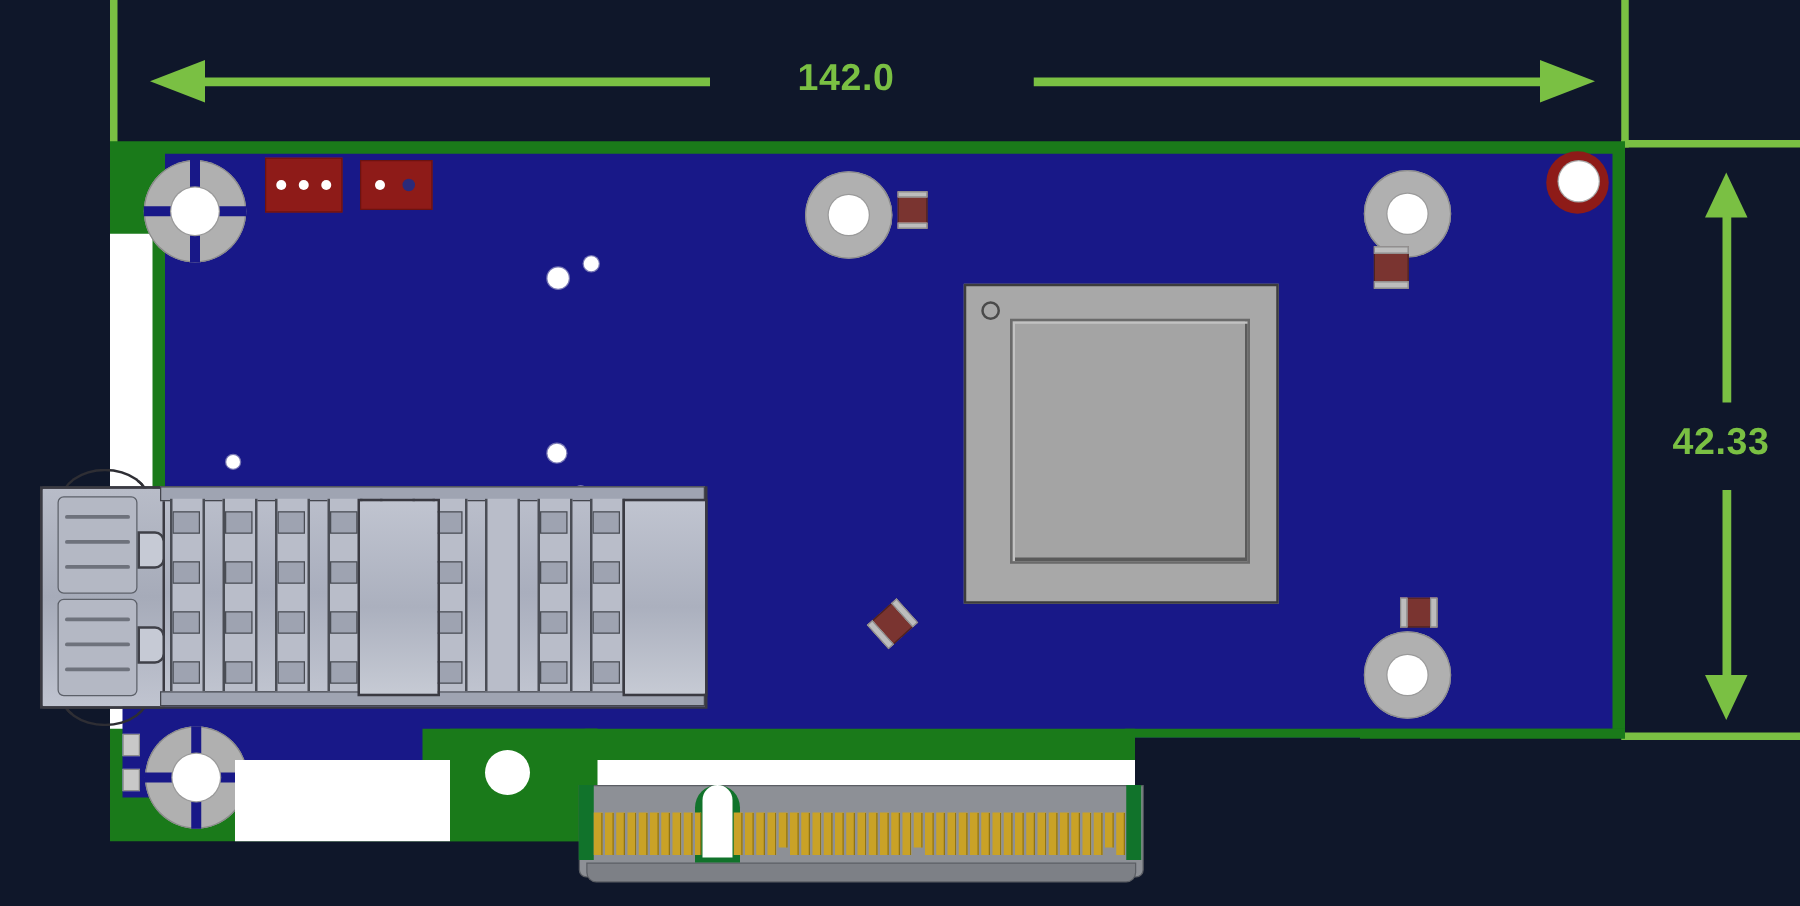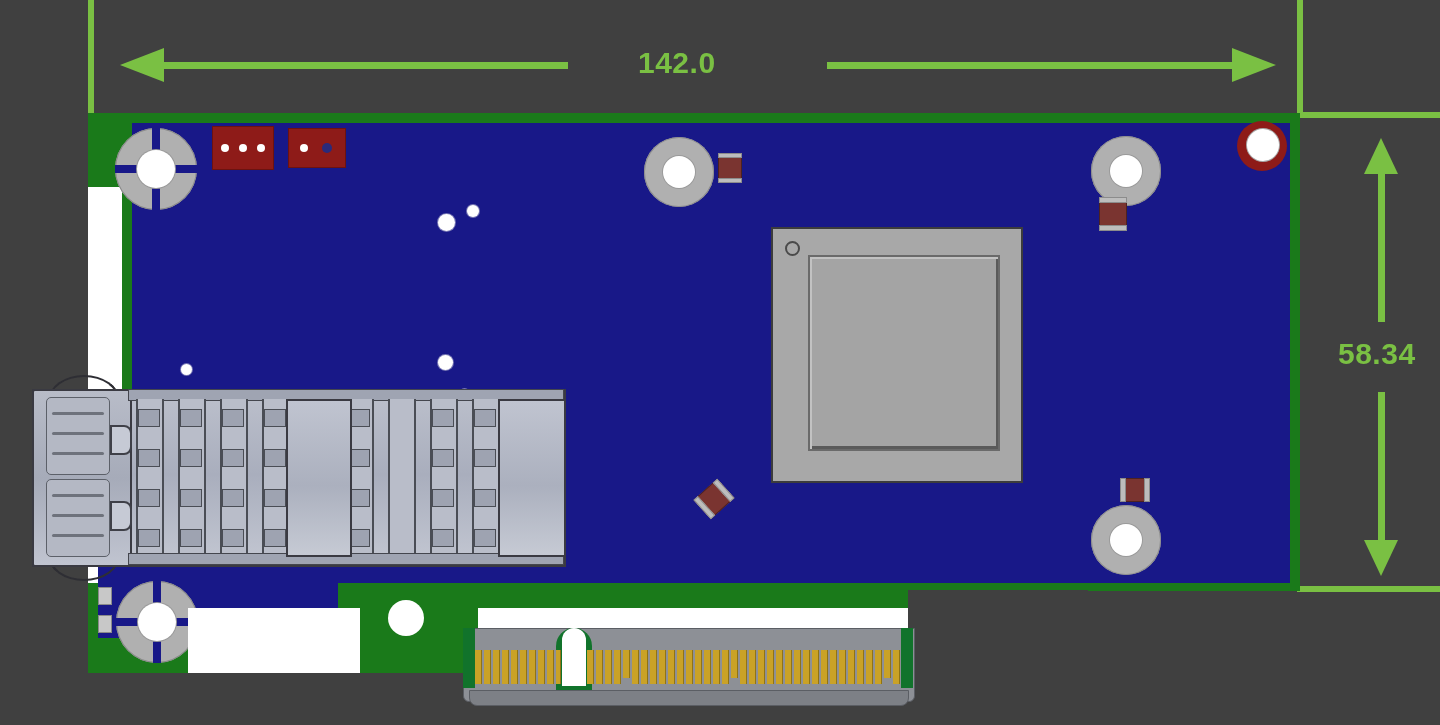--- a/index.html
+++ b/index.html
@@ -1,17 +1,17 @@
 <!DOCTYPE html>
 <html><head>
 <meta charset="utf-8">
 <style>
   html,body{margin:0;padding:0;background:#ffffff;}
   body{width:1440px;height:725px;font-family:"Liberation Sans",sans-serif;overflow:hidden;}
-  #stage{position:relative;width:1440px;height:725px;background:#404040;}
+  #stage{position:relative;width:1440px;height:725px;background:#0f172a;}
 
   
   .ext-line{position:absolute;background:#7ac043;}
   .dim-line{position:absolute;background:#7ac043;}
   .dim-label{position:absolute;color:#7ac043;font-weight:bold;font-size:30px;letter-spacing:.5px;white-space:nowrap;}
   .arrow{position:absolute;width:0;height:0;}
   .arrow-left{border-top:17px solid transparent;border-bottom:17px solid transparent;border-right:44px solid #7ac043;}
   .arrow-right{border-top:17px solid transparent;border-bottom:17px solid transparent;border-left:44px solid #7ac043;}
   .arrow-up{border-left:17px solid transparent;border-right:17px solid transparent;border-bottom:36px solid #7ac043;}
   .arrow-down{border-left:17px solid transparent;border-right:17px solid transparent;border-top:36px solid #7ac043;}
@@ -95,21 +95,21 @@
 
     <div class="ext-line" style="left:1297px;top:112px;width:143px;height:6px;"></div>
 
     <div class="ext-line" style="left:1297px;top:586px;width:143px;height:6px;"></div>
 
     <div class="dim-line" style="left:1378px;top:172px;width:7px;height:150px;"></div>
 
     <div class="dim-line" style="left:1378px;top:392px;width:7px;height:152px;"></div>
     <div class="arrow arrow-up" style="left:1364px;top:138px;"></div>
     <div class="arrow arrow-down" style="left:1364px;top:540px;"></div>
-    <div class="dim-label" style="left:1338px;top:337px;">58.34</div>
+    <div class="dim-label" style="left:1338px;top:337px;">42.33</div>
   </div>
 
   <div id="board">
 
     <div class="pcb-green" style="left:0px;top:0px;width:1212px;height:477px;"></div>
 
     <div style="position:absolute;left:0px;top:74px;width:34px;height:403px;background:#ffffff;"></div>
 
     <div style="position:absolute;left:0px;top:552px;width:1212px;height:0px;background:#ffffff;"></div>
     <div style="position:absolute;left:812px;top:477px;width:400px;height:0px;background:#ffffff;"></div>

